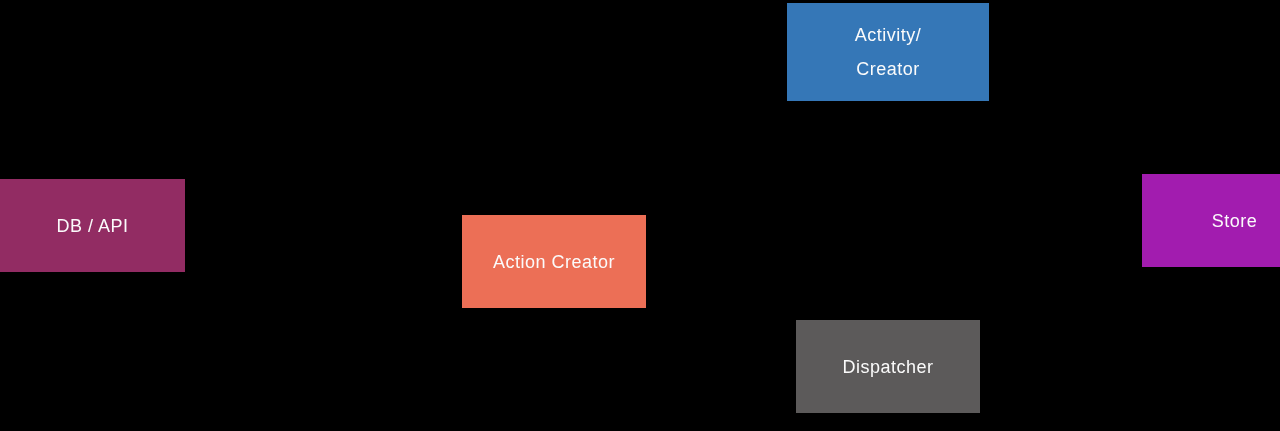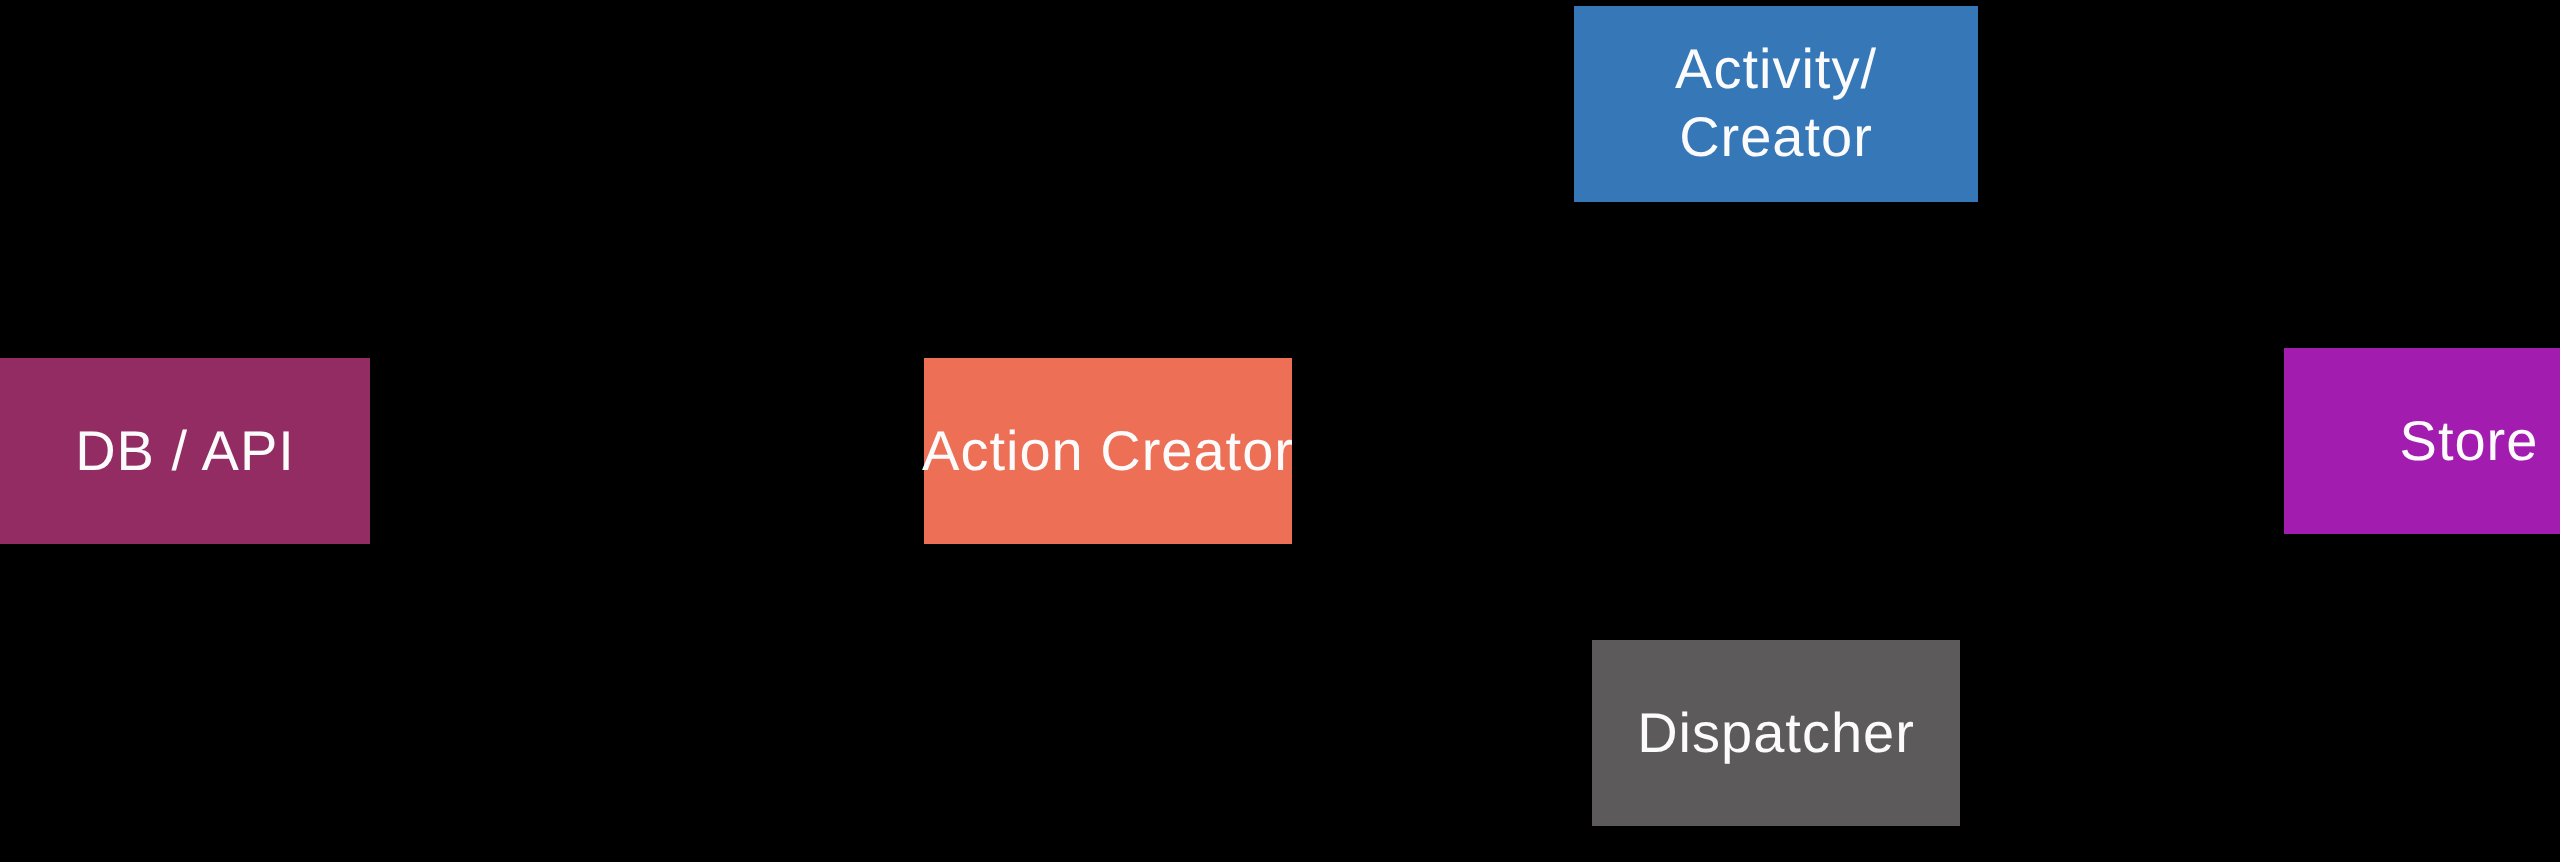--- a/index.html
+++ b/index.html
@@ -15,21 +15,21 @@
     overflow: hidden;
     font-family: "Liberation Sans", sans-serif;
   }
   .node {
     position: absolute;
     display: flex;
     flex-direction: column;
     align-items: center;
     justify-content: center;
     color: #fbfbfb;
-    font-size: 28px;
+    font-size: 18px;
     font-weight: 400;
     letter-spacing: 0.5px;
     line-height: 34px;
     text-align: center;
     white-space: nowrap;
   }
   .node span { display: block; }
   
   .node-activity-fragment { left: 787px; top: 3px;   width: 202px; height: 98px; }
   .node-db-api            { left: 0px;   top: 179px; width: 185px; height: 93px; }
@@ -44,21 +44,21 @@
 
   <div class="node node-activity-fragment" style="background-color: rgb(53, 119, 183);">
     <span>Activity/</span>
     <span>Creator</span>
   </div>
 
   <div class="node node-db-api" style="background-color: rgb(146, 44, 99);">
     <span>DB / API</span>
   </div>
 
-  <div class="node node-action-creator" style="background-color: rgb(236, 111, 86);">
+  <div class="node node-action-creator" style="background-color: rgb(236, 111, 86); margin-top: 36px;">
     <span>Action Creator</span>
   </div>
 
   <div class="node node-store" style="background-color: #a21caf; margin-left: 47px;">
     <span>Store</span>
   </div>
 
   <div class="node node-dispatcher" style="background-color: rgb(92, 90, 90);">
     <span>Dispatcher</span>
   </div>

